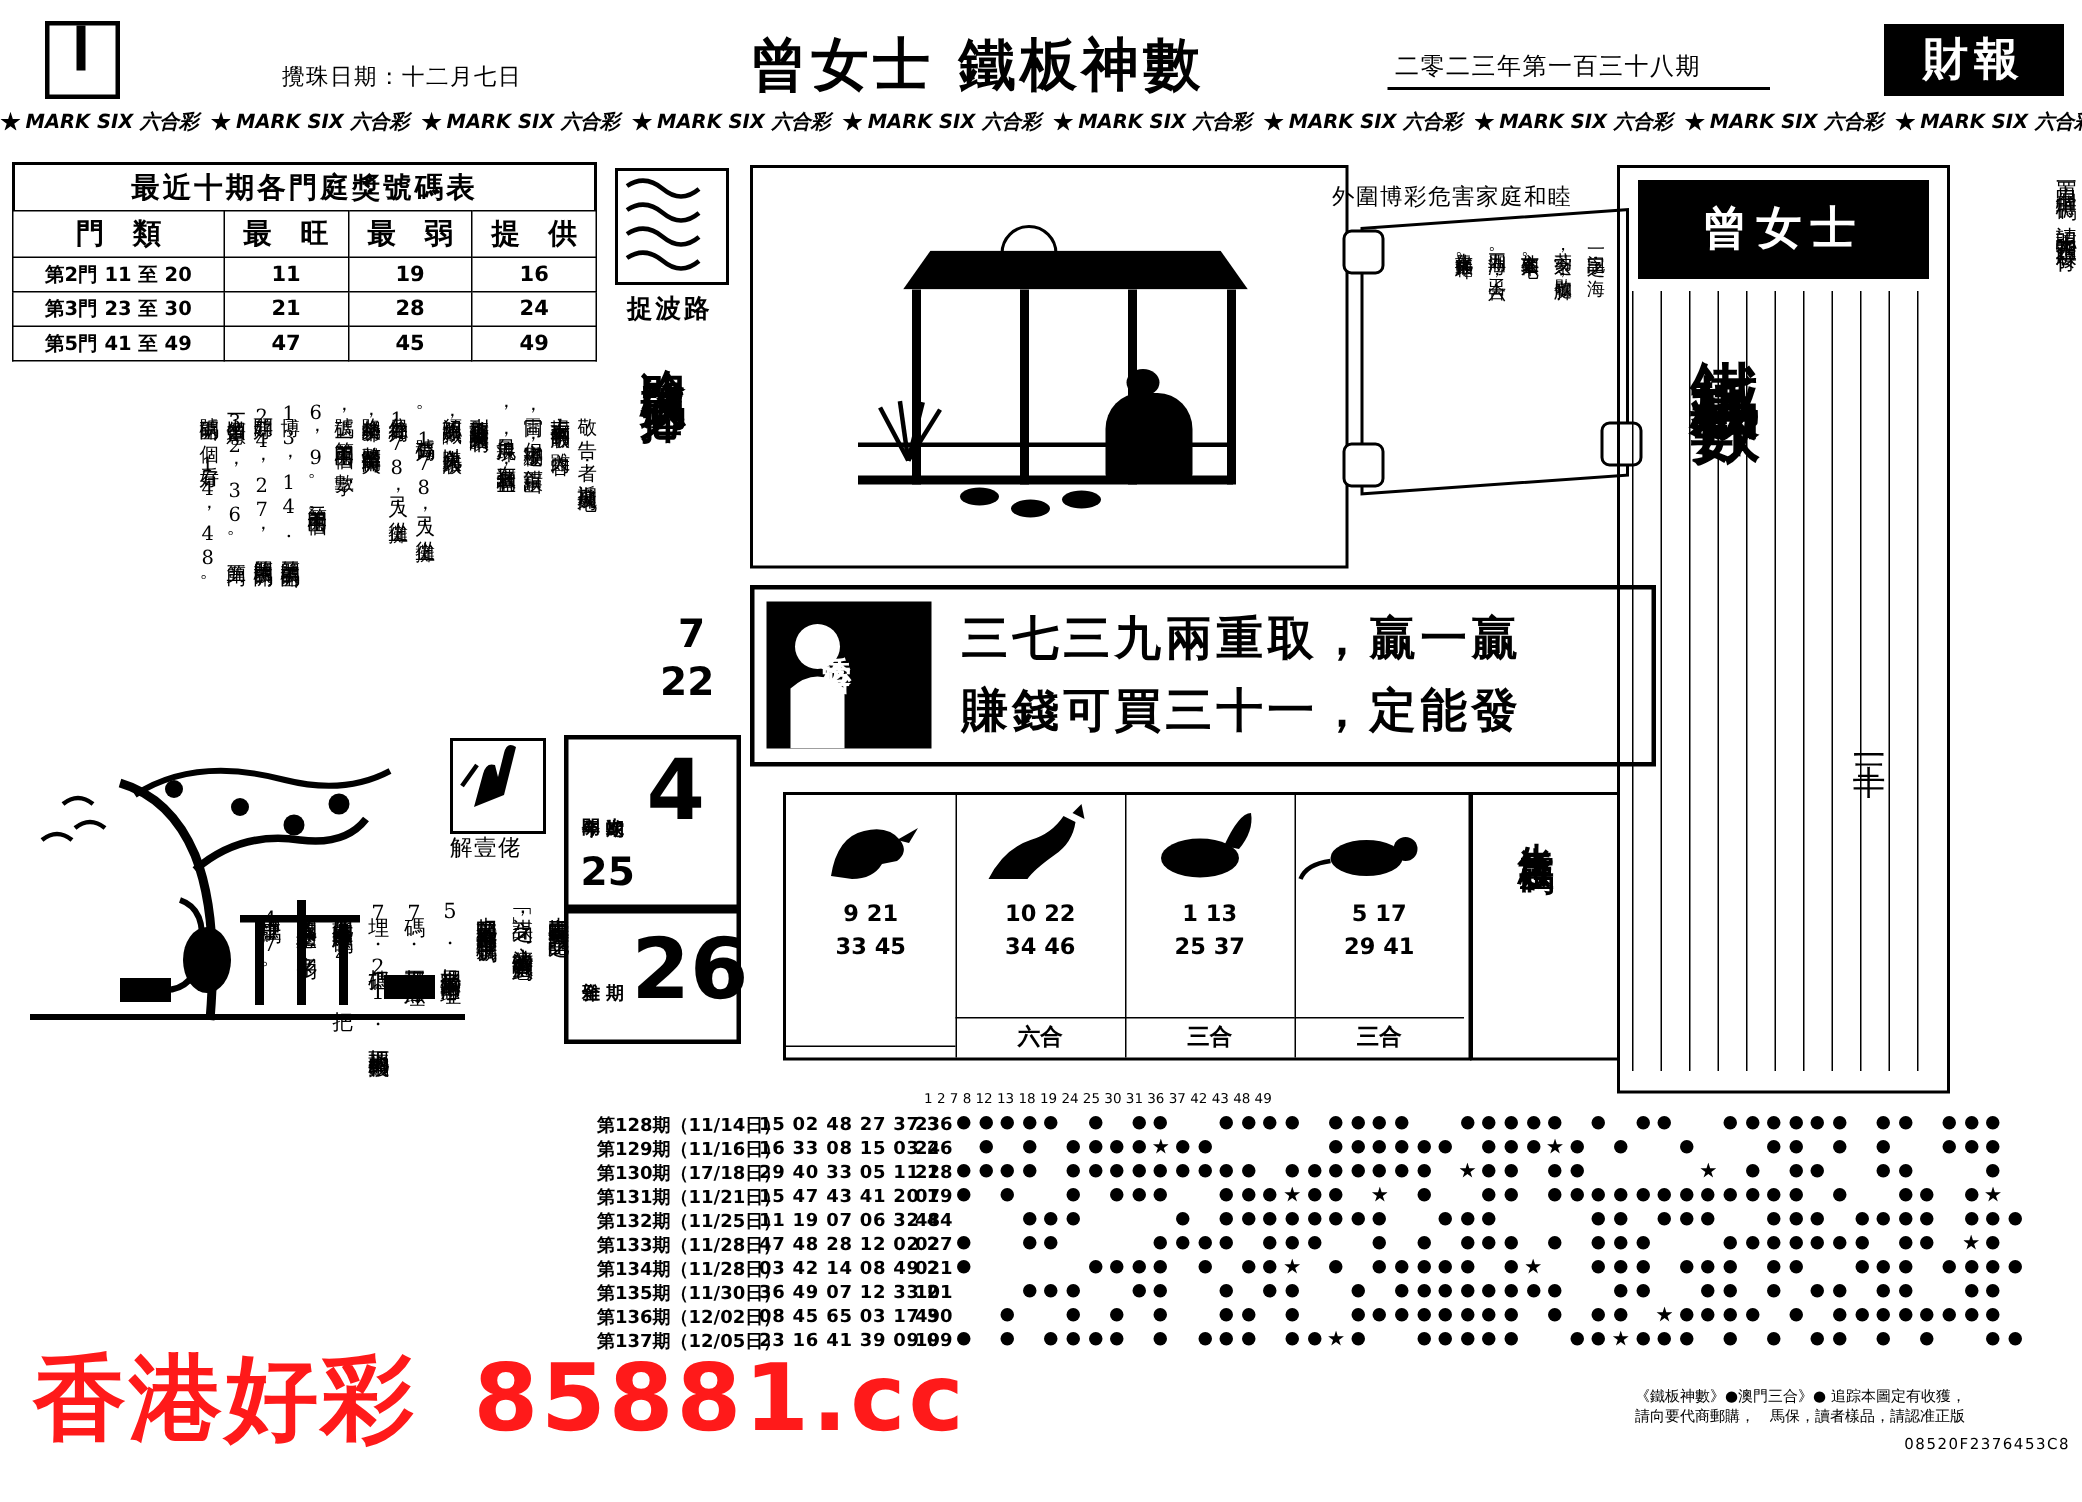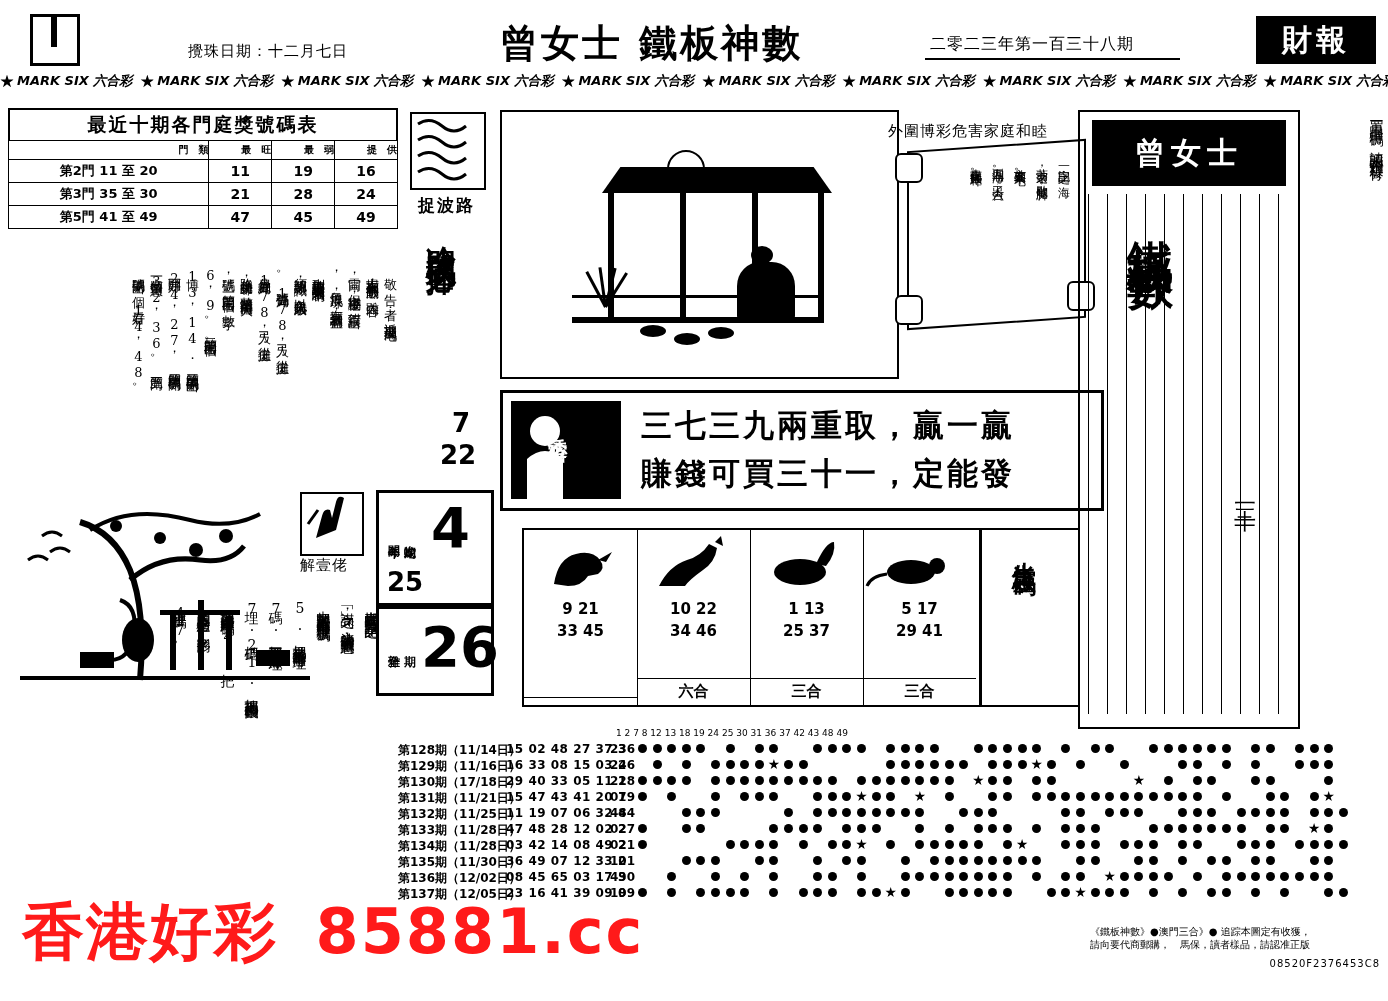--- a/index.html
+++ b/index.html
@@ -19,21 +19,21 @@
   
   .strip{top:72px;left:0;width:1388px;height:26px;overflow:hidden;white-space:nowrap;font-size:13px;font-weight:bold;font-style:italic;}
   .strip span.unit{display:inline-block;margin-right:8px;}
   .flower{display:inline-block;width:14px;height:14px;background:#000;border-radius:50%;vertical-align:middle;margin-right:3px;
     clip-path:polygon(50% 0%,61% 35%,98% 35%,68% 57%,79% 91%,50% 70%,21% 91%,32% 57%,2% 35%,39% 35%);}
   
   .tbl-wrap{left:8px;top:108px;width:390px;}
   .tbl-title{font-size:19px;font-weight:bold;text-align:center;letter-spacing:2px;border:2px solid #000;border-bottom:none;padding:2px 0;}
   table.t1{border-collapse:collapse;width:390px;}
   table.t1 td,table.t1 th{border:1px solid #000;text-align:center;font-size:14px;padding:2px 0;font-weight:bold;}
-  table.t1 th{font-size:10px;text-align:right;}
+  table.t1 th{font-size:19px;}
   .t1 .cat{font-size:13px;}
   
   .vtext{font-size:13px;line-height:16px;letter-spacing:1px;font-family:"DejaVu Serif","Liberation Serif",serif;}
   .big-vert{font-size:30px;font-weight:bold;letter-spacing:4px;font-family:"DejaVu Serif","Liberation Serif",serif;}
   
   .pic{border:2px solid #000;background:#fff;position:absolute;}
   .scene{left:500px;top:110px;width:395px;height:265px;}
   .scene .sun{position:absolute;left:165px;top:38px;width:34px;height:34px;border:2px solid #000;border-radius:50%;}
   .scene .pavilion{position:absolute;left:60px;top:55px;width:270px;height:170px;}
   .scene .roof{position:absolute;left:40px;top:0;width:230px;height:26px;background:#000;
@@ -119,21 +119,21 @@
             <th>最　弱</th>
             <th>提　供</th>
           </tr>
           <tr>
             <td class="cat">第2門  11 至 20</td>
             <td>11</td>
             <td>19</td>
             <td>16</td>
           </tr>
           <tr>
-            <td class="cat">第3門  35 至 30</td>
+            <td class="cat">第3門  23 至 30</td>
             <td>21</td>
             <td>28</td>
             <td>24</td>
           </tr>
           <tr>
             <td class="cat">第5門  41 至 49</td>
             <td>47</td>
             <td>45</td>
             <td>49</td>
           </tr>

